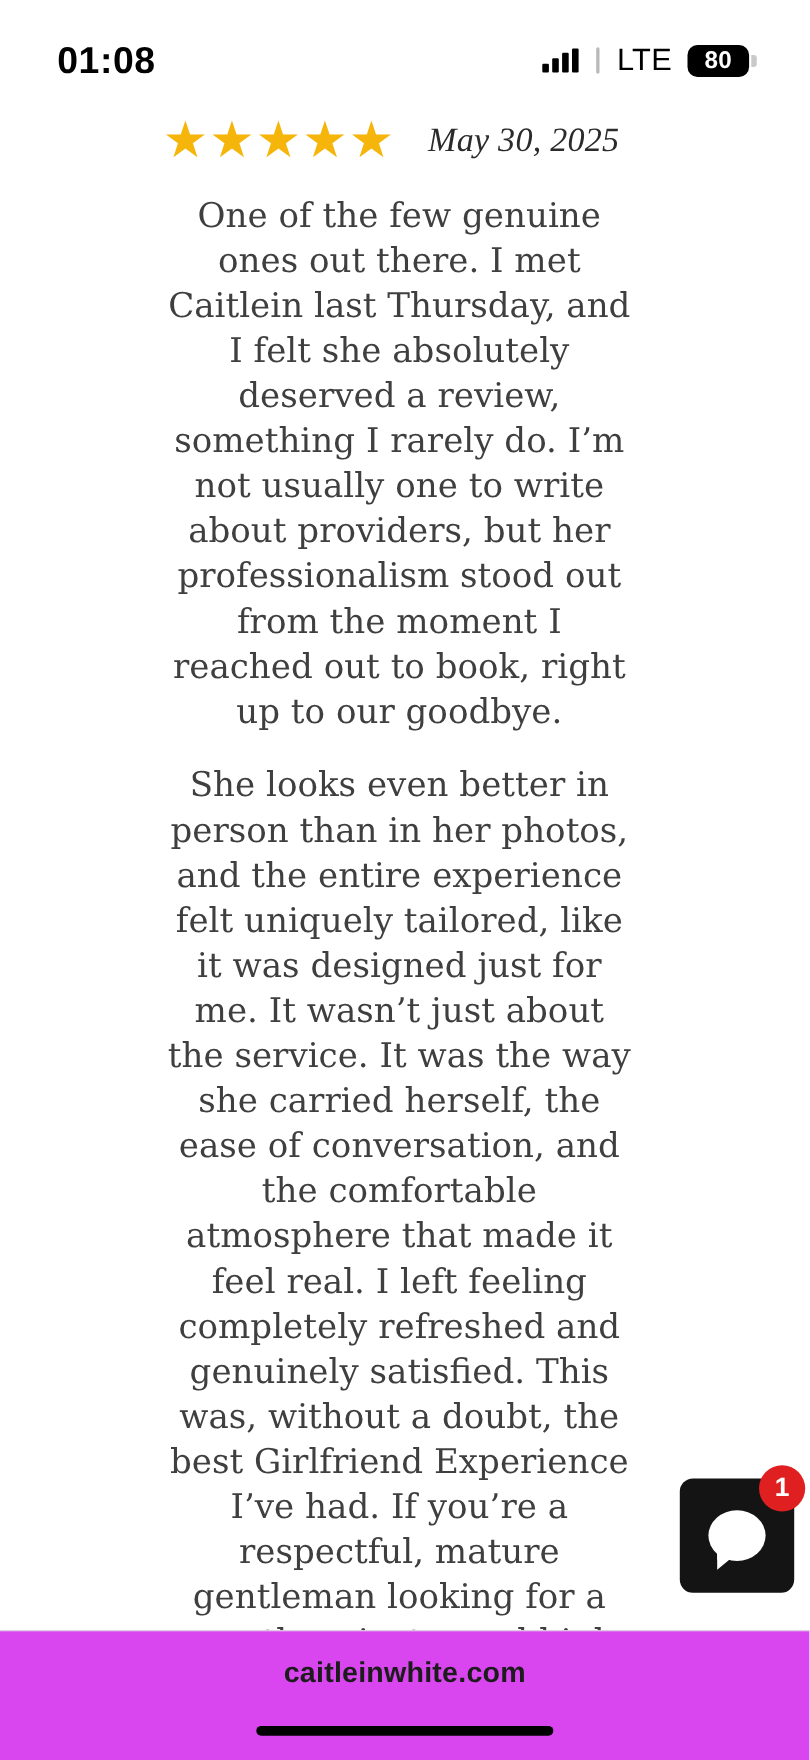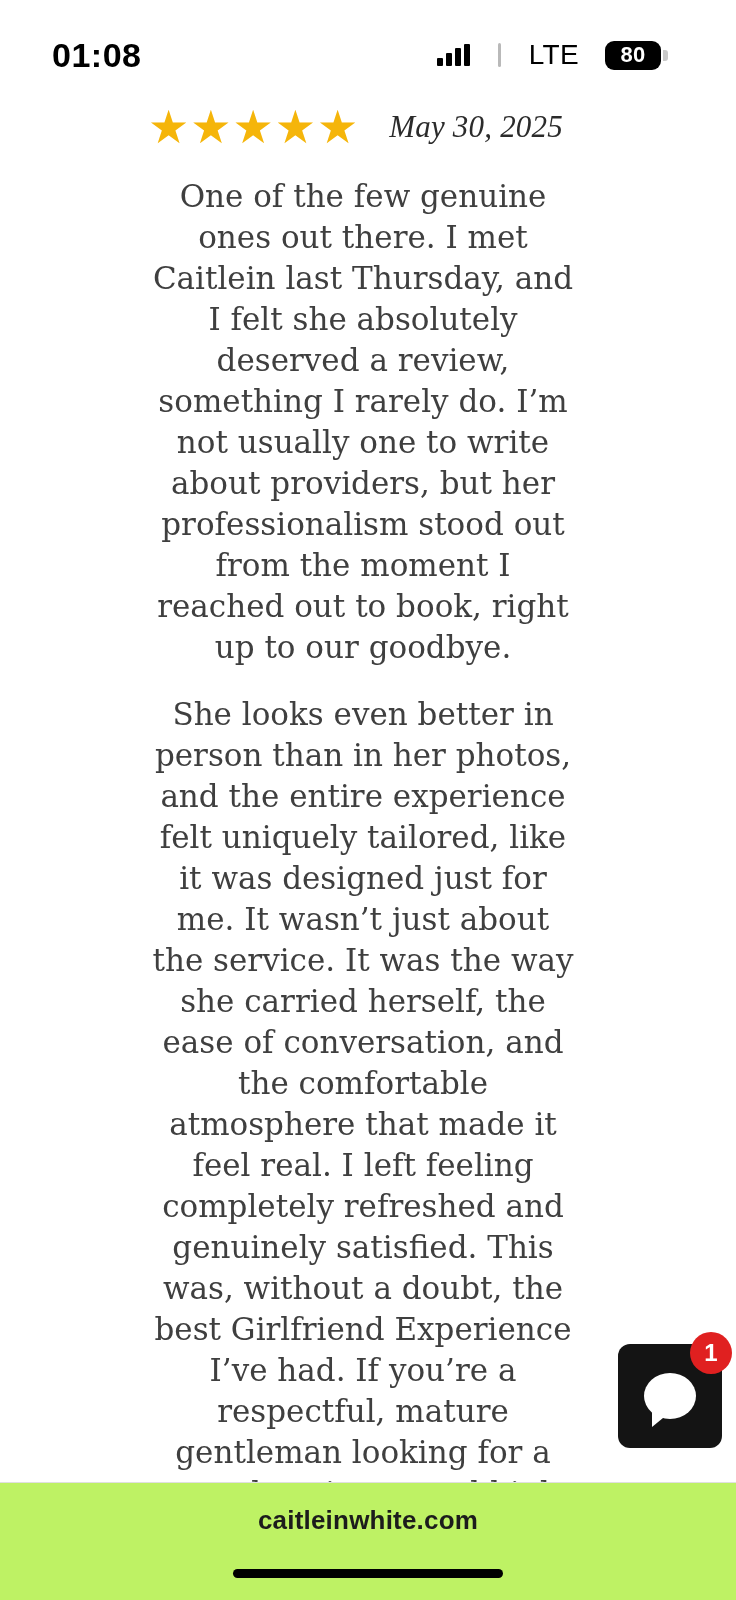--- a/index.html
+++ b/index.html
@@ -14,34 +14,34 @@
     overflow: hidden;
     position: relative;
   }
 
   
   .status-bar {
     height: 96px;
     display: flex;
     align-items: center;
     justify-content: space-between;
-    padding: 0 68px 0 52px;
+    padding: 0 48px 0 52px;
     box-sizing: border-box;
   }
   .status-time {
     font-size: 34px;
     font-weight: bold;
     letter-spacing: 0.5px;
     color: #000;
     padding-top: 14px;
   }
   .status-right {
     display: flex;
     align-items: center;
-    gap: 26px;
+    gap: 14px;
     padding-top: 14px;
   }
   .signal-bars {
     display: flex;
     align-items: flex-end;
     gap: 3px;
     height: 22px;
   }
   .signal-bars i {
     display: block;
@@ -181,21 +181,21 @@
     justify-content: center;
   }
 
   
   .browser-bar {
     position: absolute;
     left: 0;
     bottom: 0;
     width: 100%;
     height: 118px;
-    background: #bef264;
+    background: #d946ef;
     border-top: 1px solid #e0e0e0;
     box-sizing: border-box;
   }
   .browser-url {
     text-align: center;
     font-size: 26px;
     font-weight: bold;
     color: #1c1c1c;
     padding-top: 22px;
     letter-spacing: 0.2px;

